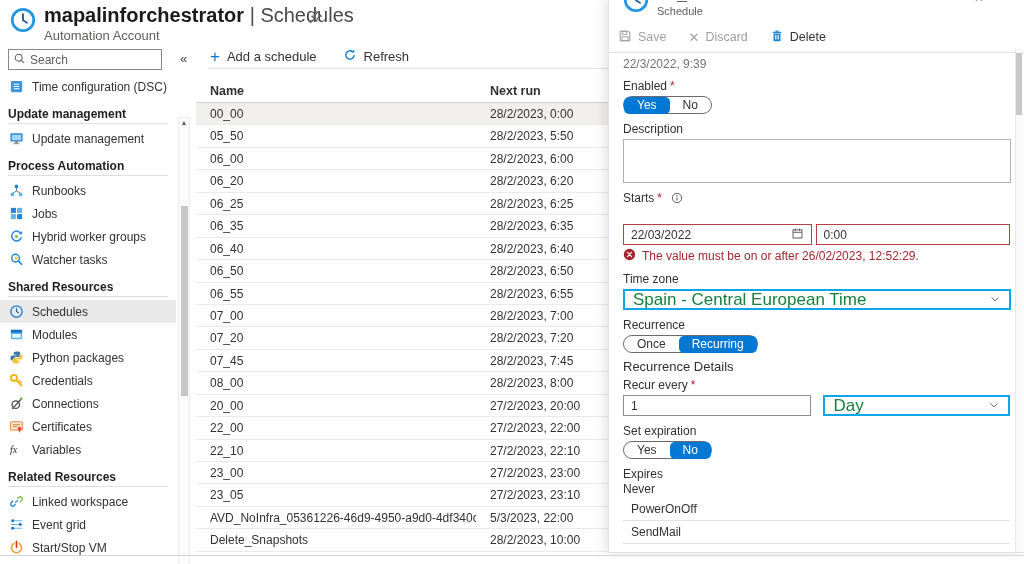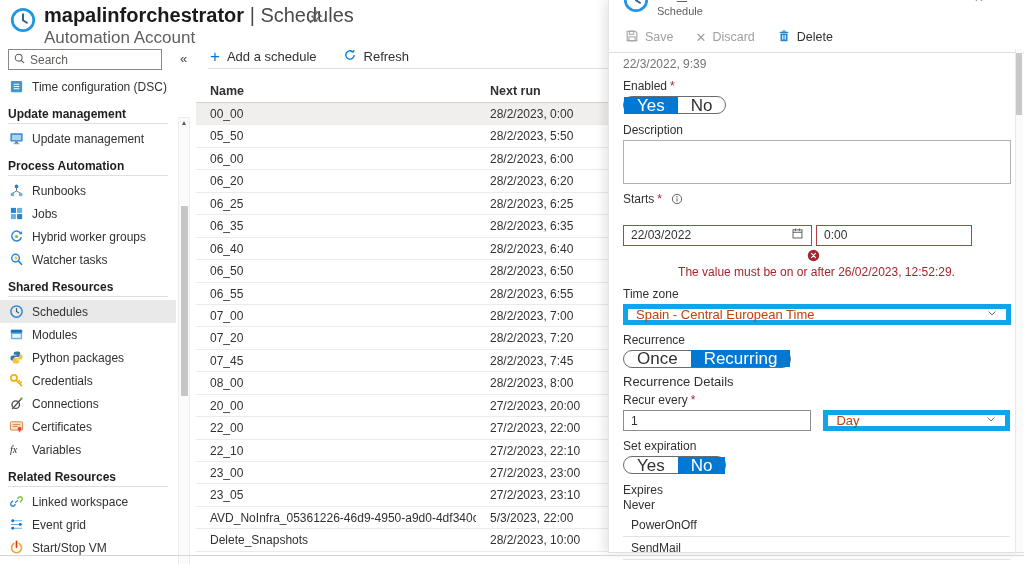--- a/index.html
+++ b/index.html
@@ -10,21 +10,21 @@
   
   .hdr { position:absolute; left:0; top:0; width:608px; height:45px; }
   .hdr-icon { position:absolute; left:10px; top:7px; width:26px; height:26px; }
   .hdr-icon svg { width:26px; height:26px; }
   .hdr-title { position:absolute; left:44px; top:4px; font-size:20px; white-space:nowrap; }
   .hdr-title .res { font-weight:700; color:#1a1a1a; }
   .hdr-title .sep, .hdr-title .pg { font-weight:400; color:#4c4a48; }
   .hdr-pin { position:absolute; left:308px; top:10px; width:15px; height:15px; }
   .hdr-pin svg { width:15px; height:15px; }
   .hdr-more { position:absolute; left:333px; top:4px; color:#605e5c; font-size:14px; letter-spacing:1px; }
-  .hdr-sub { position:absolute; left:44px; top:28px; font-size:17px; color:#605e5c; }
+  .hdr-sub { position:absolute; left:44px; top:28px; font-size:13px; color:#605e5c; }
 
   
   .sidebar { position:absolute; left:0; top:45px; width:196px; height:510px; }
   .search-row { position:relative; height:27px; }
   .searchbox { position:absolute; left:8px; top:4px; width:154px; height:21px;
     border:1px solid #8a8886; background:#fff; display:flex; align-items:center; padding:0 4px; }
   .searchbox svg { width:13px; height:13px; margin-right:4px; flex:none; }
   .searchbox input { border:none; outline:none; width:100%; font-size:12px; color:#323130;
     font-family:inherit; background:transparent; }
   .searchbox input::placeholder { color:#605e5c; }
@@ -67,49 +67,49 @@
   .panel { position:absolute; left:608px; top:0; width:416px; height:553px; background:#fff;
     border-left:1px solid #e6e6e6; border-bottom:1px solid #e1e1e1;
     box-shadow:-4px 0 10px rgba(0,0,0,.10); }
   .p-head { position:relative; height:26px; }
   .p-icon { position:absolute; left:14px; top:-13px; width:26px; height:26px; }
   .p-icon svg { width:26px; height:26px; }
   .p-title { position:absolute; left:48px; top:-16px; font-size:18px; font-weight:700; color:#1a1a1a; }
   .p-title-more { position:absolute; left:128px; top:-12px; color:#605e5c; font-size:13px; }
   .p-win { position:absolute; right:30px; top:-9px; color:#9a9a9a; font-size:12px; letter-spacing:10px; }
   .p-sub { position:absolute; left:48px; top:5px; font-size:11px; color:#605e5c; }
-  .p-toolbar { position:relative; height:22px; display:flex; align-items:center; padding-left:16px; }
+  .p-toolbar { position:relative; height:22px; display:flex; align-items:center; padding-left:9px; }
   .tool { display:flex; align-items:center; margin-right:22px; font-size:12.5px; cursor:pointer; }
   .tool svg { width:14px; height:14px; margin-right:6px; }
   .tool.disabled { color:#a19f9d; cursor:default; }
   .tool .xglyph { color:#a19f9d; font-size:13px; margin-right:6px; }
   .p-tb-divider { height:1px; background:#e1dfdd; margin-top:4px; }
   .p-body { padding:0 14px; }
   .lastmod { margin-top:4px; font-size:12px; color:#737373; }
   .flabel { margin-top:8px; font-size:12px; color:#323130; }
   .flabel .req { color:#a4262c; margin-left:3px; }
   .flabel .info { display:inline-block; width:12px; height:12px; margin-left:6px; vertical-align:-2px; }
   .flabel .info svg { width:12px; height:12px; }
   .toggle { display:inline-flex; align-items:center; border:1px solid #6b6b6b; border-radius:10px;
     height:18px; background:#fff; margin-top:3px; }
-  .tog-opt { font-size:17px; line-height:17px; padding:0 13px; color:#323130; border-radius:0;
+  .tog-opt { font-size:12px; line-height:17px; padding:0 13px; color:#323130; border-radius:5px;
     cursor:pointer; text-align:right; }
   .tog-opt.on { background:#0078d4; color:#fff; }
   textarea.desc { margin-top:3px; width:388px; height:44px; border:1px solid #b3b0ad; resize:none;
     font-family:inherit; font-size:12px; padding:4px 6px; outline:none; display:block; }
   .starts-row { margin-top:19px; display:flex; gap:4px; }
   .tbox { height:21px; border:1px solid #8f8d8b; background:#fff; display:flex; align-items:center; padding:0 7px; }
   .tbox input { border:none; outline:none; font-size:12px; color:#323130; font-family:inherit; width:100%; background:transparent; }
   .tbox.errb { border-color:#b63e45; }
   .datebox { width:189px; } .datebox svg { width:13px; height:13px; flex:none; margin-left:4px; }
-  .timebox { width:156px; }
-  .errline { margin-top:3px; display:flex; align-items:center; font-size:12px; color:#a4262c;flex-direction:column; }
+  .timebox { width:195px; }
+  .errline { margin-top:3px; display:flex; align-items:center; font-size:12px; color:#a4262c; }
   .errline svg { width:13px; height:13px; margin-right:6px; flex:none; }
-  .fakeselect { margin-top:3px; height:21px; border:5px solid #0ea5e9; background:#fff; display:flex;
-    align-items:center; justify-content:space-between; padding:0 8px; font-size:13px; color:#c2410c; cursor:pointer; }
+  .fakeselect { margin-top:3px; height:21px; border:2px solid #0ea5e9; background:#fff; display:flex;
+    align-items:center; justify-content:space-between; padding:0 8px; font-size:17px; color:#15803d; cursor:pointer; }
   .fakeselect svg { width:12px; height:12px; flex:none; }
   .fs-full { width:388px; }
   .recur-row { margin-top:3px; display:flex; gap:12px; }
   .recur-row .tbox { width:189px; }
   .recur-row .fakeselect { width:187px; margin-top:0; }
   .sect-heading { margin-top:6px; font-size:13px; color:#323130; }
   .plainval { margin-top:1px; font-size:12px; color:#323130; }
   .rb-list { margin-top:2px; }
   .rb-item { height:23px; line-height:23px; font-size:12px; color:#323130; padding-left:8px;
     border-bottom:1px solid #e4e2e0; cursor:pointer; }

